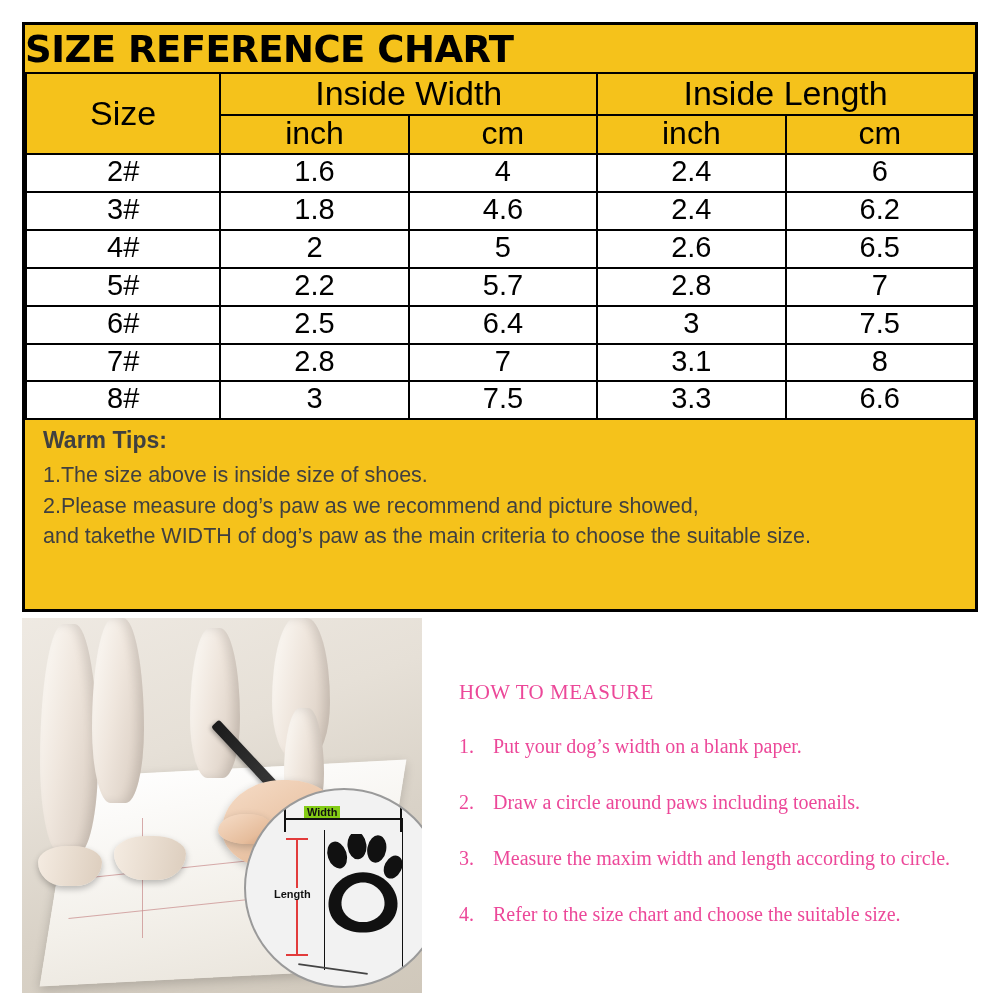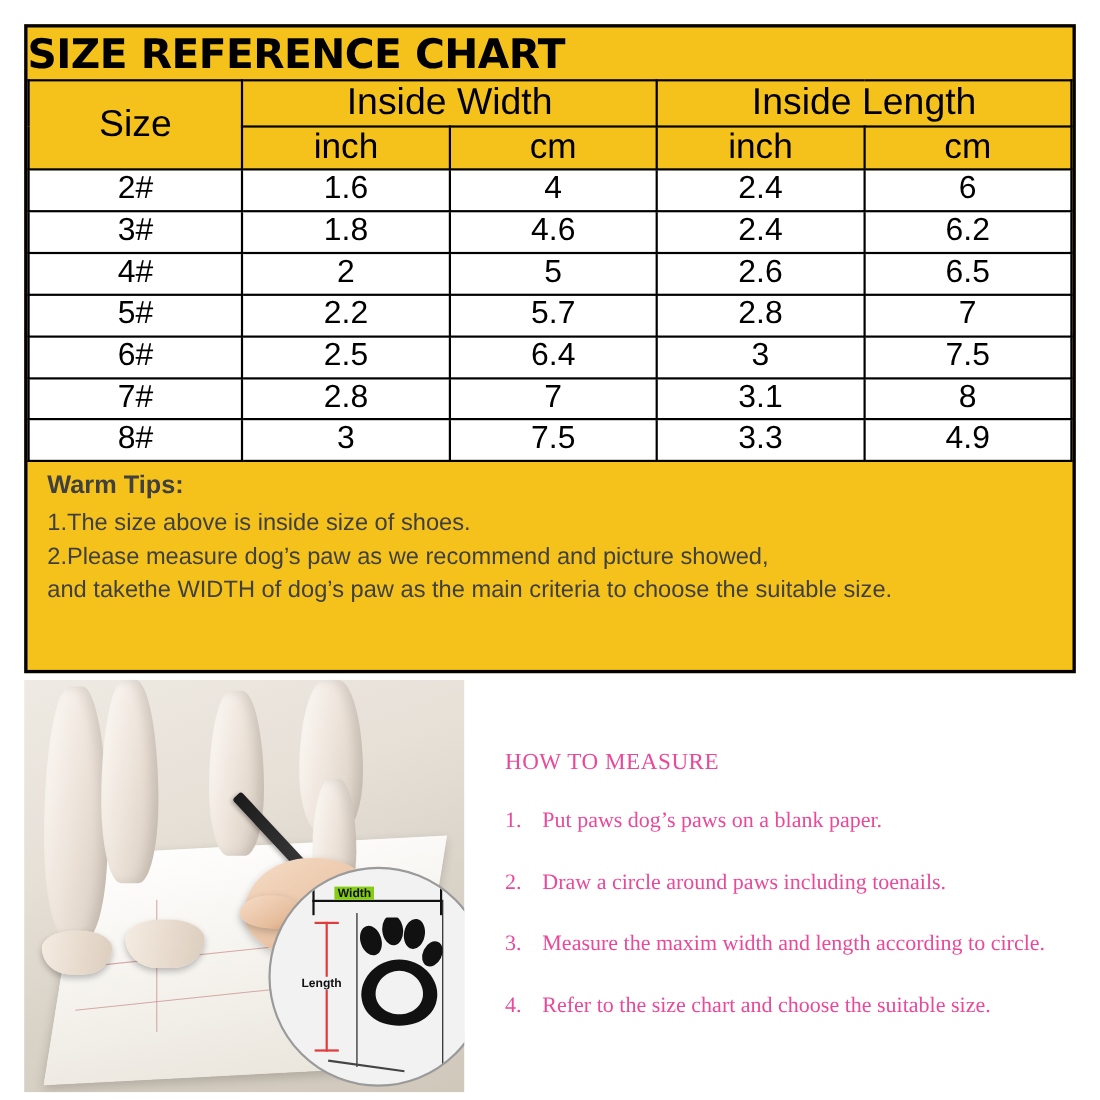--- a/index.html
+++ b/index.html
@@ -282,21 +282,21 @@
           <td>2.8</td>
           <td>7</td>
           <td>3.1</td>
           <td>8</td>
         </tr>
         <tr>
           <td>8#</td>
           <td>3</td>
           <td>7.5</td>
           <td>3.3</td>
-          <td>4.9</td>
+          <td>6.6</td>
         </tr>
       </tbody>
     </table>
 
     <div class="tips">
       <div class="tips-title">Warm Tips:</div>
       <div class="tips-line">1.The size above is inside size of shoes.</div>
       <div class="tips-line">2.Please measure dog’s paw as we recommend and picture showed,</div>
       <div class="tips-line">and takethe WIDTH of dog’s paw as the main criteria to choose the suitable size.</div>
     </div>
@@ -351,21 +351,21 @@
         </svg>
         <div class="tick" style="left:52px; top:178px; width:70px; height:2px; background:#444; transform:rotate(8deg);"></div>
       </div>
     </div>
 
     <div class="howto">
       <div class="howto-title">HOW TO MEASURE</div>
 
       <div class="howto-item">
         <span class="howto-num">1.</span>
-        <span>Put paws dog’s paws on a blank paper.</span>
+        <span>Put your dog’s width on a blank paper.</span>
       </div>
       <div class="howto-item">
         <span class="howto-num">2.</span>
         <span>Draw a circle around paws including toenails.</span>
       </div>
       <div class="howto-item">
         <span class="howto-num">3.</span>
         <span>Measure the maxim width and length according to circle.</span>
       </div>
       <div class="howto-item">

